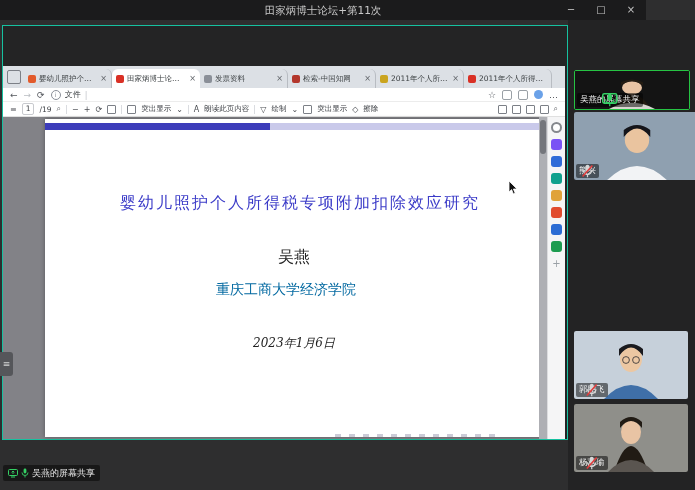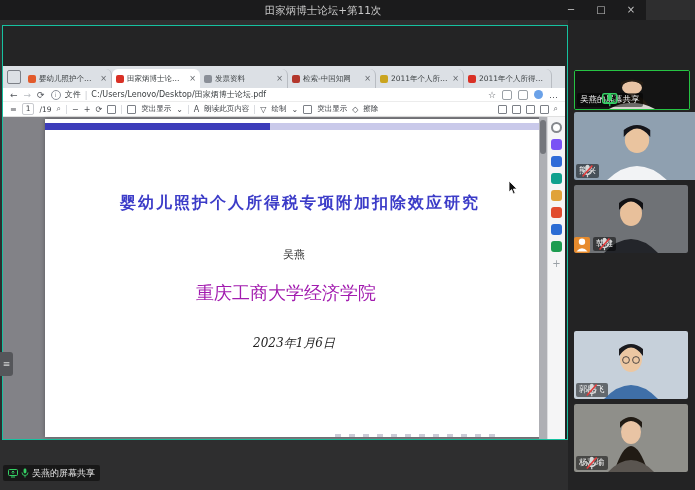--- a/index.html
+++ b/index.html
@@ -49,25 +49,25 @@
   .mini-sq{width:7px;height:7px;border:1px solid #7c8087;border-radius:1px;flex:none;}
   .pb-spacer{flex:1;}
   
   .viewport{position:absolute;left:0;top:91px;width:562px;height:322px;background:#828287;}
   .pdf-page{position:absolute;left:42px;top:2px;width:498px;height:318px;background:#ffffff;
        box-shadow:0 0 4px rgba(0,0,0,.35);}
   .slide-band{position:absolute;left:0;top:4px;width:100%;height:7px;display:flex;}
   .band-dark{width:225px;height:7px;background:#3c3cba;}
   .band-light{flex:1;height:7px;background:#c9c9ea;}
   .slide-title{position:absolute;left:0;right:0;top:74px;text-align:center;color:#3c3cc8;
-       font-size:16px;letter-spacing:2px;font-family:"DejaVu Serif","Liberation Serif",serif;font-weight:700;padding-left:12px;}
+       font-size:16px;letter-spacing:2px;font-family:"DejaVu Serif","Liberation Serif",serif;font-weight:400;padding-left:12px;}
   .slide-author{position:absolute;left:0;right:0;top:128px;text-align:center;color:#222;
-       font-size:11px;font-family:"DejaVu Serif","Liberation Serif",serif;}
-  .slide-affil{position:absolute;left:0;right:16px;top:162px;text-align:center;color:#a21caf;
-       font-size:18px;font-family:"DejaVu Serif","Liberation Serif",serif;}
+       font-size:16px;font-family:"DejaVu Serif","Liberation Serif",serif;}
+  .slide-affil{position:absolute;left:0;right:16px;top:162px;text-align:center;color:#0369a1;
+       font-size:14px;font-family:"DejaVu Serif","Liberation Serif",serif;}
   .slide-date{position:absolute;left:0;right:0;top:216px;text-align:center;color:#222;
        font-size:12px;font-style:italic;font-family:"DejaVu Serif","Liberation Serif",serif;}
   .slide-event{position:absolute;left:0;right:0;top:238px;text-align:center;color:#222;
        font-size:12px;font-family:"DejaVu Serif","Liberation Serif",serif;}
   .footer-marks{position:absolute;left:290px;top:315px;width:160px;height:3px;opacity:.6;
        background:repeating-linear-gradient(90deg,#a9aabd 0 6px,transparent 6px 14px);}
   .cursor{position:absolute;left:505px;top:64px;width:10px;height:14px;}
   
   .pdf-scrollbar{position:absolute;right:18px;top:0;width:8px;height:322px;background:#aeafb4;}
   .pdf-thumb{position:absolute;left:1px;top:3px;width:6px;height:34px;background:#74767c;border-radius:3px;}
@@ -154,21 +154,20 @@
     </div>
 
     <div class="navbar">
       <span class="nav-ic">←</span>
       <span class="nav-ic dim">→</span>
       <span class="nav-ic">⟳</span>
       <div class="urlbox">
         <span class="info-ic">i</span>
         <span>文件</span>
         <span class="url-sep">|</span>
-        <span>C:/Users/Lenovo/Desktop/田家炳博士论坛.pdf</span>
       </div>
       <span class="nav-ic">☆</span>
       <span class="sq-ic"></span>
       <span class="sq-ic"></span>
       <span class="dot-ic"></span>
       <span class="nav-ic">…</span>
     </div>
 
     <div class="pdfbar">
       <span class="pb-ic">≡</span>
@@ -284,42 +283,20 @@
       <div class="tag">
         <svg width="7" height="9" viewBox="0 0 8 10">
           <rect x="2.6" y="0.5" width="2.8" height="5" rx="1.4" fill="#d8d8d8"></rect>
           <path d="M1 4.5 a3 3 0 0 0 6 0 M4 7.5 L4 9.5" stroke="#d8d8d8" fill="none" stroke-width="0.9"></path>
           <line x1="0.5" y1="9" x2="7.5" y2="1" stroke="#e23b3b" stroke-width="1.1"></line>
         </svg>
         <span class="pname">熊兴</span>
       </div>
     </div>
 
-    <div class="tile t3" style="top:165px;height:68px;">
-      <svg viewBox="0 0 114 68" preserveAspectRatio="none">
-        <rect width="114" height="68" style="fill:var(--bg)"></rect>
-        <ellipse cx="57" cy="28" rx="11" ry="13" style="fill:var(--skin)"></ellipse>
-        <path d="M45 25 Q57 8 69 25 L69 18 Q57 8 45 18 Z" style="fill:var(--hair)"></path>
-        <path d="M30 68 Q57 40 84 68 Z" style="fill:var(--shirt)"></path>
-      </svg>
-      <div class="badge">
-        <svg width="9" height="9" viewBox="0 0 10 10">
-          <circle cx="5" cy="3" r="2" fill="#fff"></circle>
-          <path d="M1.5 9 Q5 5.2 8.5 9 Z" fill="#fff"></path>
-        </svg>
-      </div>
-      <div class="tag">
-        <svg width="7" height="9" viewBox="0 0 8 10">
-          <rect x="2.6" y="0.5" width="2.8" height="5" rx="1.4" fill="#d8d8d8"></rect>
-          <path d="M1 4.5 a3 3 0 0 0 6 0 M4 7.5 L4 9.5" stroke="#d8d8d8" fill="none" stroke-width="0.9"></path>
-          <line x1="0.5" y1="9" x2="7.5" y2="1" stroke="#e23b3b" stroke-width="1.1"></line>
-        </svg>
-        <span class="pname">韩健</span>
-      </div>
-    </div>
 
 
     <div class="tile t5" style="top:311px;height:68px;">
       <svg viewBox="0 0 114 68" preserveAspectRatio="none">
         <rect width="114" height="68" style="fill:var(--bg)"></rect>
         <ellipse cx="57" cy="28" rx="11" ry="13" style="fill:var(--skin)"></ellipse>
         <path d="M45 25 Q57 8 69 25 L69 18 Q57 8 45 18 Z" style="fill:var(--hair)"></path>
         <circle cx="52" cy="29" r="3.4" fill="none" stroke="#2b2b2e" stroke-width="0.8"></circle>
         <circle cx="62" cy="29" r="3.4" fill="none" stroke="#2b2b2e" stroke-width="0.8"></circle>
         <path d="M30 68 Q57 40 84 68 Z" style="fill:var(--shirt)"></path>

